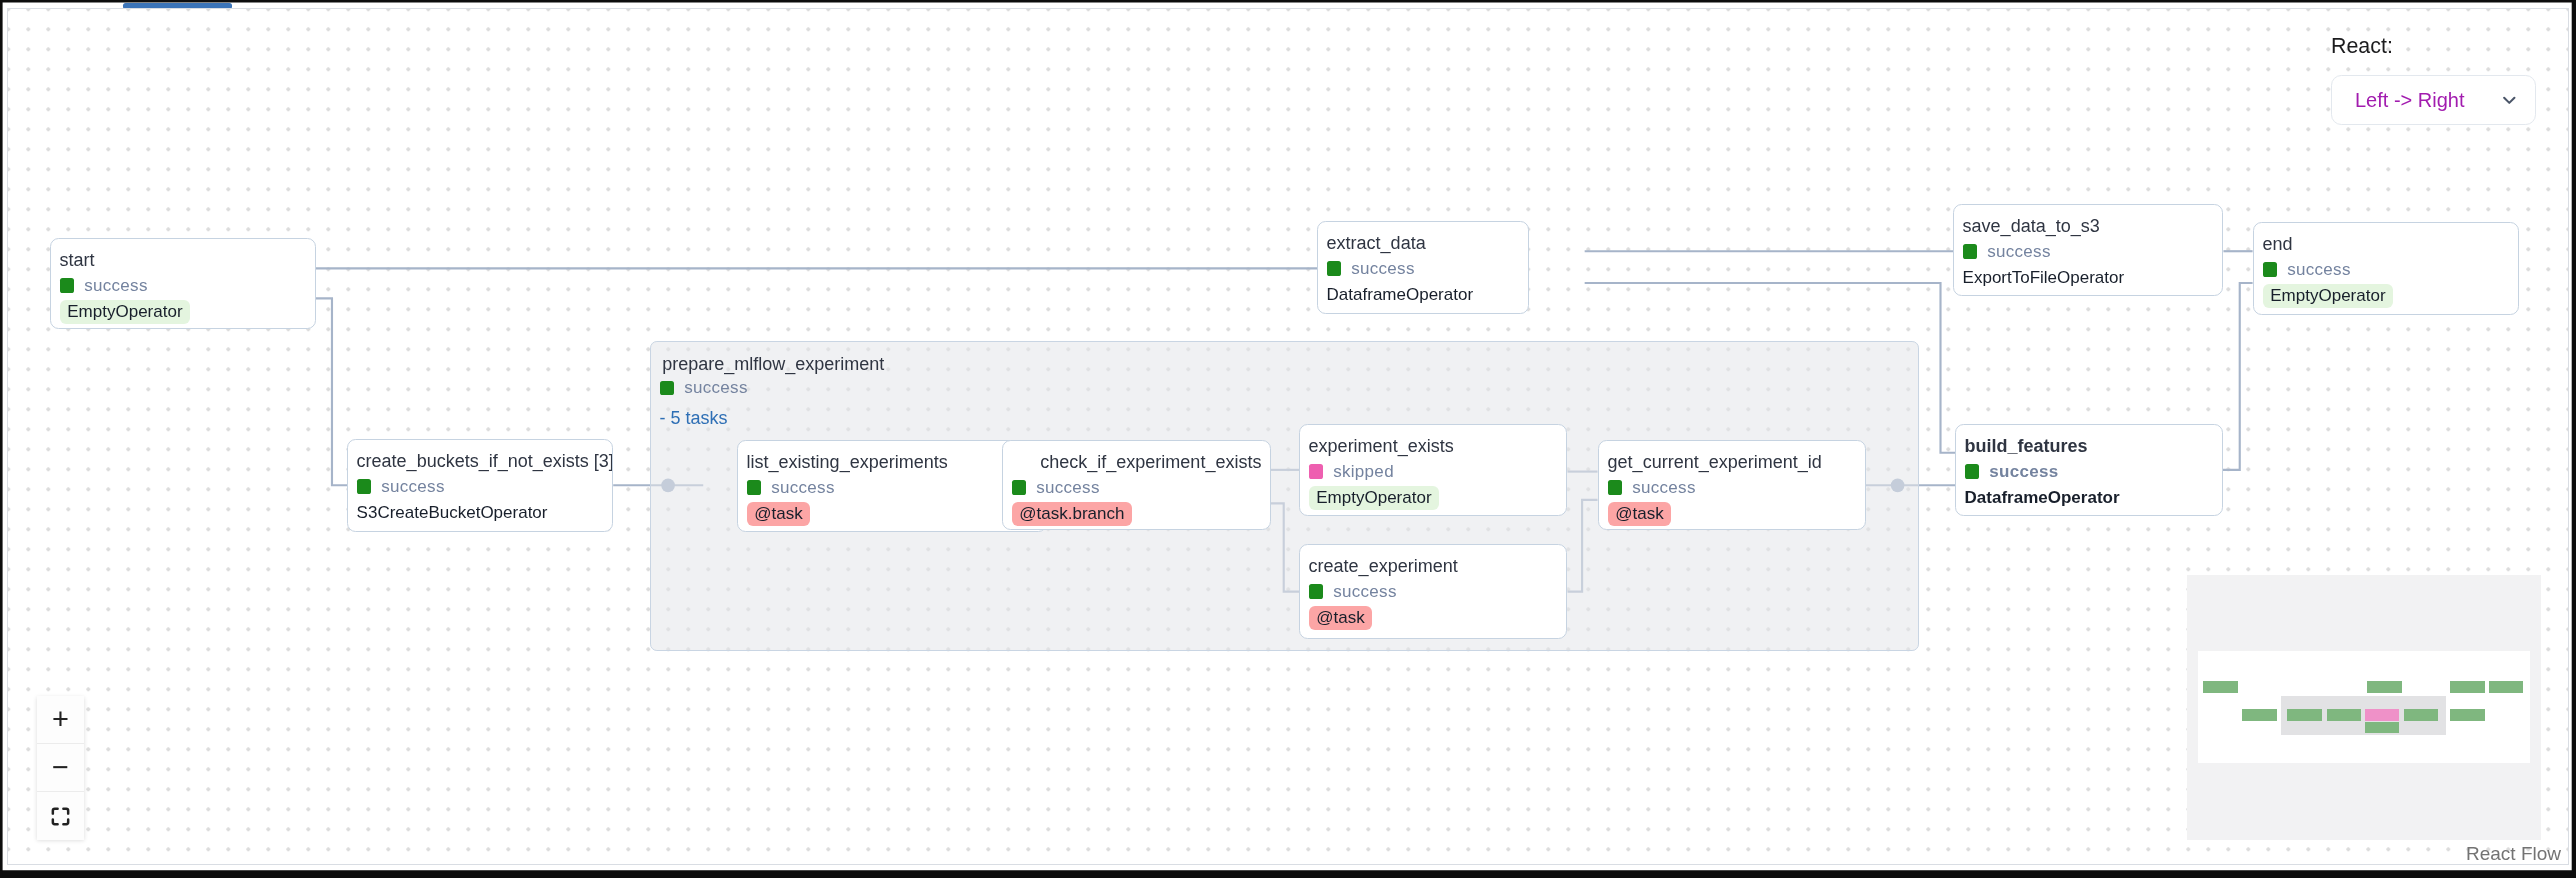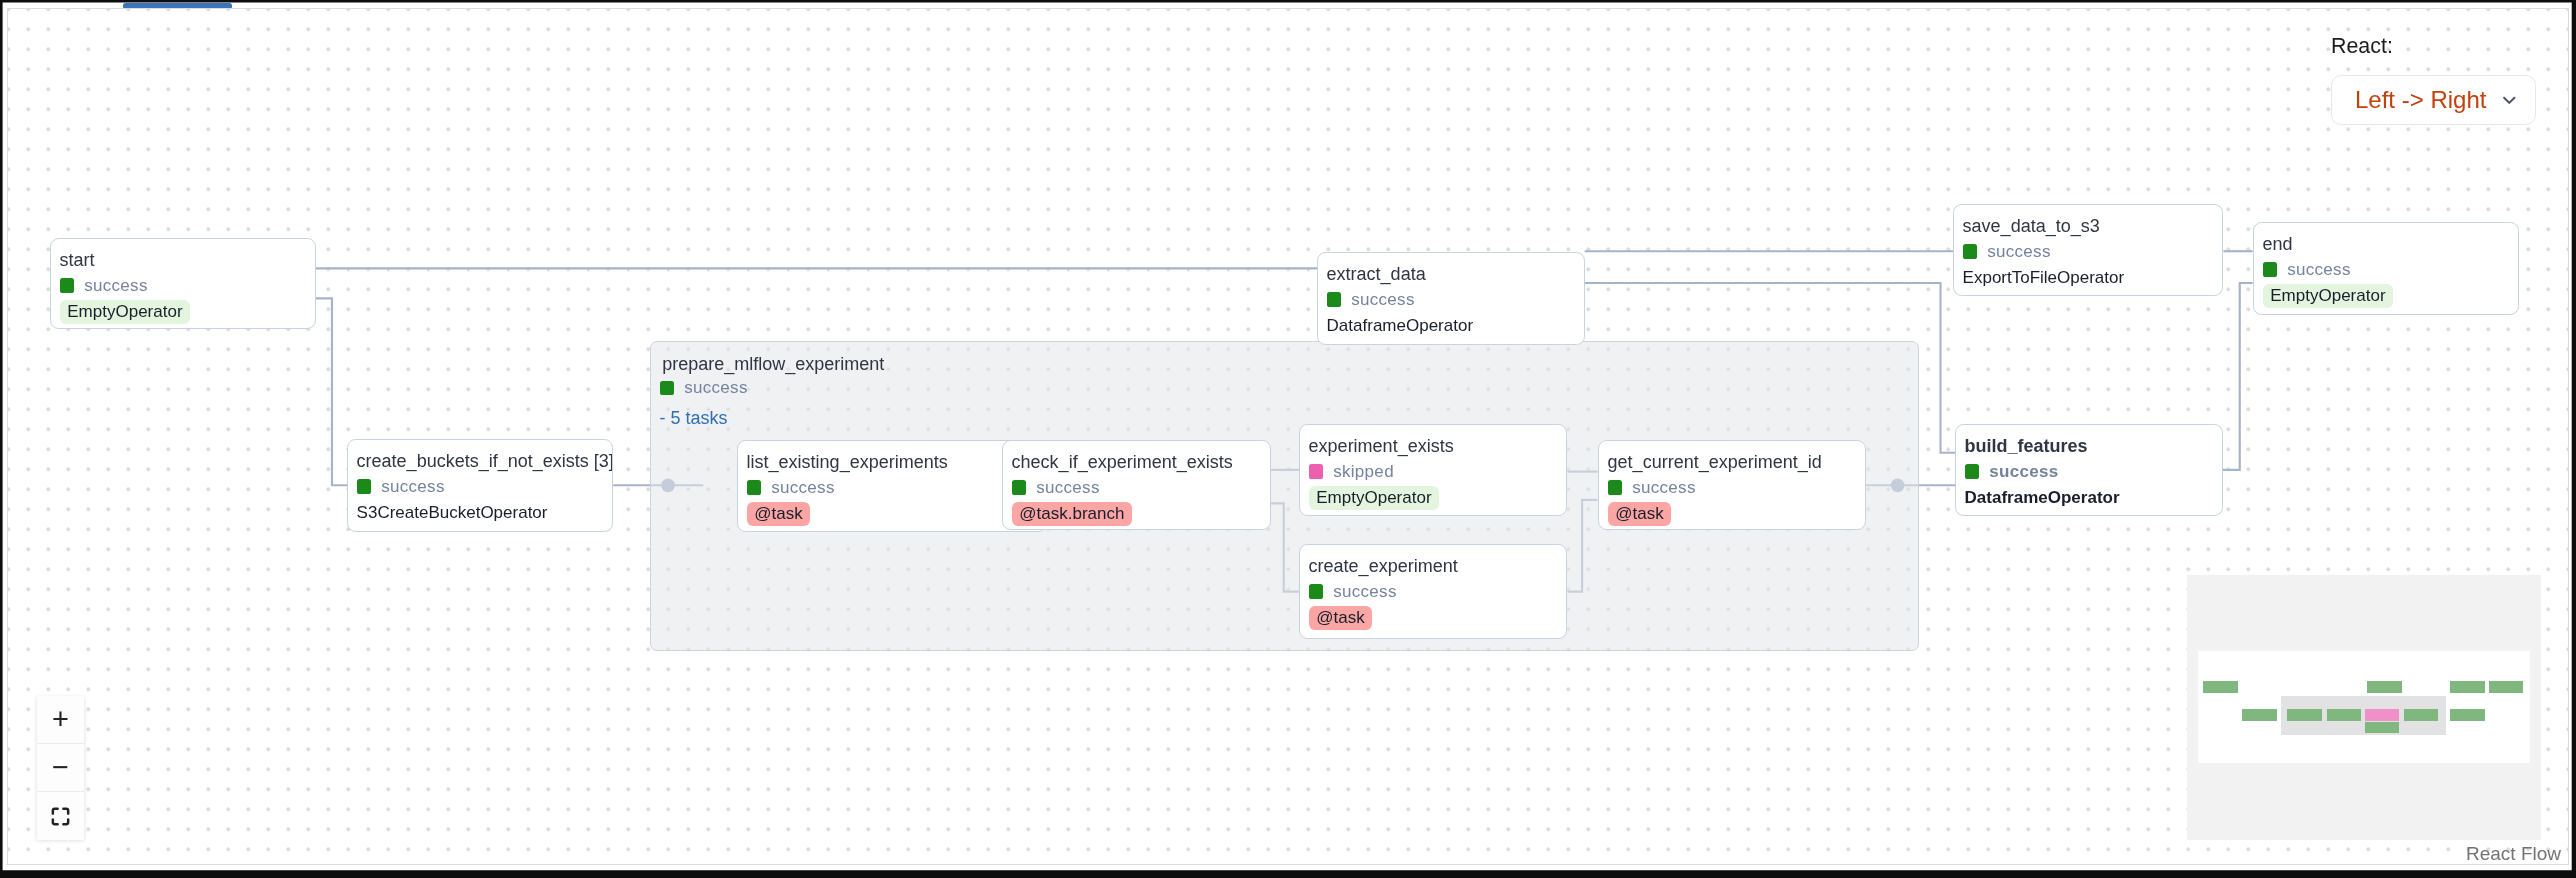--- a/index.html
+++ b/index.html
@@ -44,21 +44,21 @@
   .op-green { background: #e4f5df; padding: 0 7.7px; border-radius: 6px; }
   .op-code  { background: #fca5a5; padding: 0 7.7px; border-radius: 6px; }
 
   .layout-label { position: absolute; left: 2331px; top: 34px; font-size: 21.4px; color: #1c1c1e; }
   .layout-select {
     position: absolute; left: 2331px; top: 75px; width: 205px; height: 50px;
     background: #fff; border: 1.7px solid #e3e8ee; border-radius: 10.3px;
     display: flex; align-items: center; justify-content: space-between;
     padding: 0 15.4px 0 23px; cursor: pointer;
   }
-  .layout-select-value { font-size: 24px; color: #c2410c; }
+  .layout-select-value { font-size: 20px; color: #a21caf; }
 
   .controls { position: absolute; left: 37px; top: 696px; width: 47px;
     background: #fdfdfd; box-shadow: 0 0.9px 4.3px rgba(0,0,0,0.15); }
   .ctrl-btn { width: 47px; height: 48px; display: flex; align-items: center; justify-content: center;
     border-bottom: 0.9px solid #ececec; background: #fdfdfd; cursor: pointer;
     font-size: 29px; color: #222; line-height: 1; }
   .ctrl-btn:last-child { border-bottom: none; }
 
   .minimap { position: absolute; left: 2187px; top: 575px; width: 354px; height: 265px;
     background: #f2f2f3; }
@@ -120,21 +120,21 @@
 
   <div class="node" style="left:737px; top:440px; width:310px; height:92px;">
     <div class="node-title">list_existing_experiments</div>
     <div class="status-row">
       <span class="status-square success"></span>
       <span class="status-text">success</span>
     </div>
     <div class="node-op op-code">@task</div>
   </div>
 
-  <div class="node" style="left:1002px; top:440px; width:269px; height:90px;">
+  <div class="node" style="left:1002px; top:440px; width:269px; height:90px;text-align:right;">
     <div class="node-title">check_if_experiment_exists</div>
     <div class="status-row">
       <span class="status-square success"></span>
       <span class="status-text">success</span>
     </div>
     <div class="node-op op-code">@task.branch</div>
   </div>
 
   <div class="node" style="left:1299px; top:424px; width:268px; height:92px;">
     <div class="node-title">experiment_exists</div>
@@ -156,21 +156,21 @@
 
   <div class="node" style="left:1598px; top:440px; width:268px; height:90px;">
     <div class="node-title">get_current_experiment_id</div>
     <div class="status-row">
       <span class="status-square success"></span>
       <span class="status-text">success</span>
     </div>
     <div class="node-op op-code">@task</div>
   </div>
 
-  <div class="node" style="left:1317px; top:221px; width:268px; height:93px;margin-top:31px;">
+  <div class="node" style="left:1317px; top:221px; width:212px; height:93px;">
     <div class="node-title">extract_data</div>
     <div class="status-row">
       <span class="status-square success"></span>
       <span class="status-text">success</span>
     </div>
     <div class="node-op">DataframeOperator</div>
   </div>
 
   <div class="node" style="left:1953px; top:204px; width:270px; height:92px;">
     <div class="node-title">save_data_to_s3</div>

